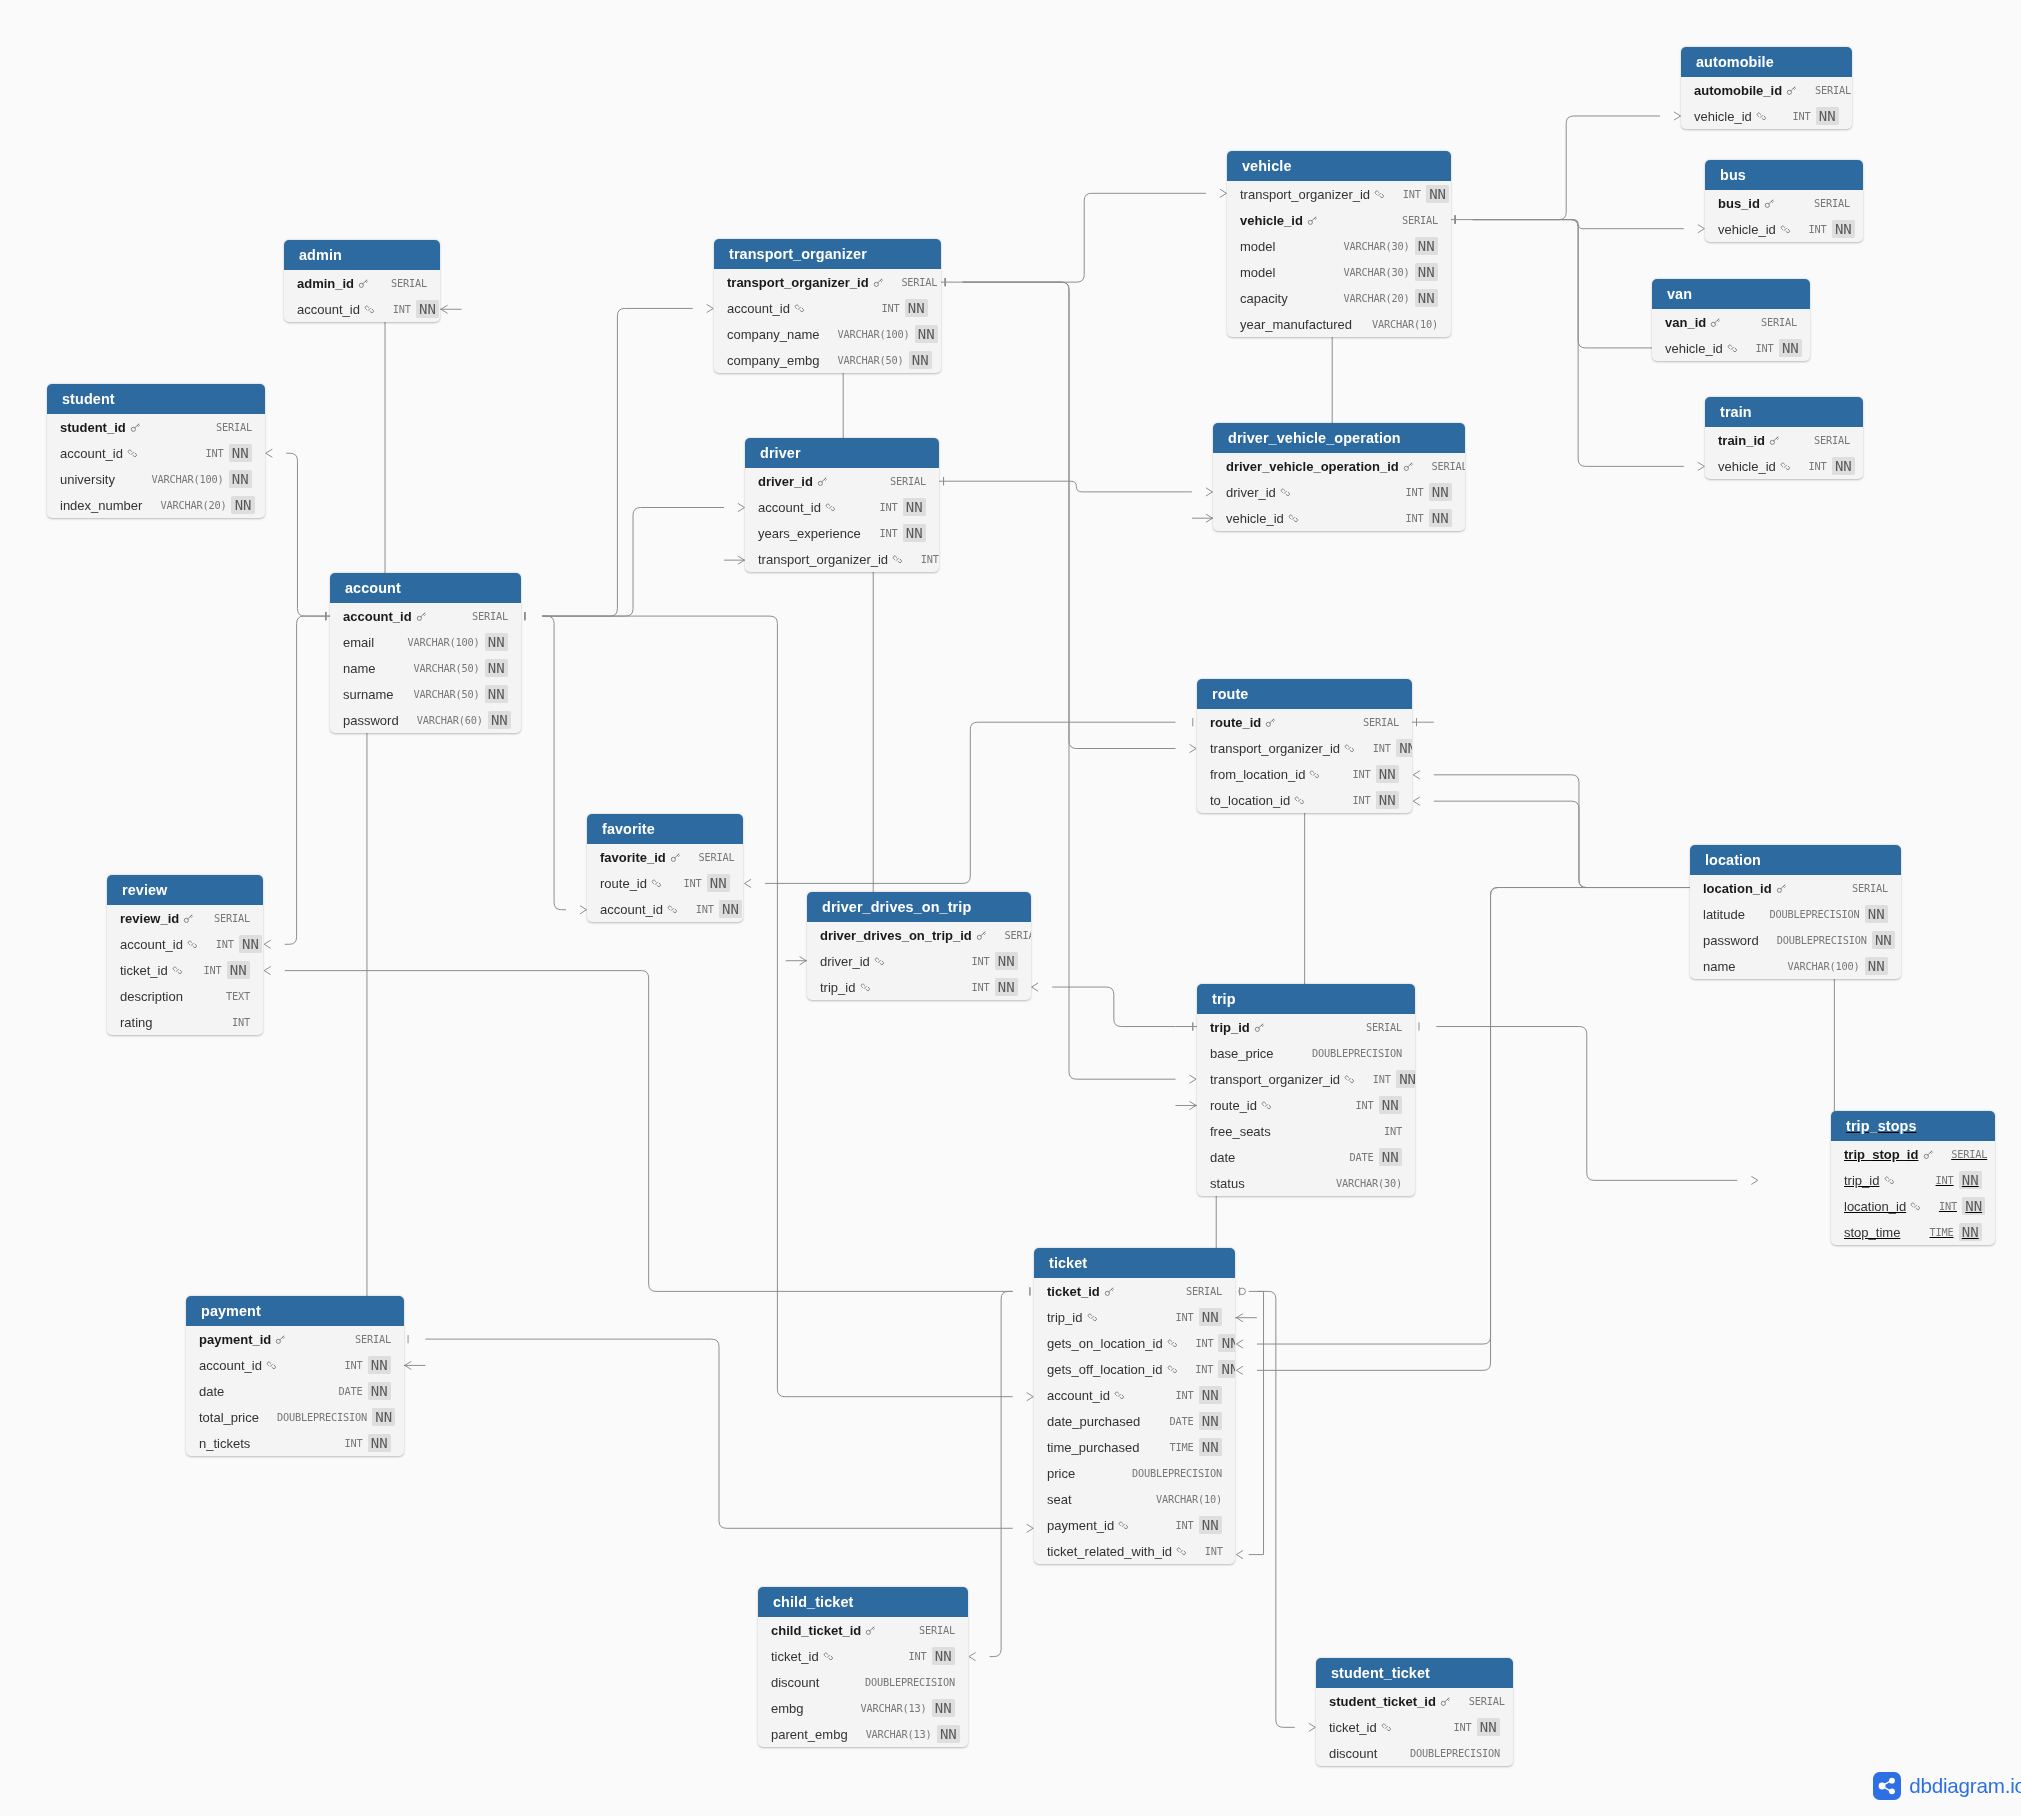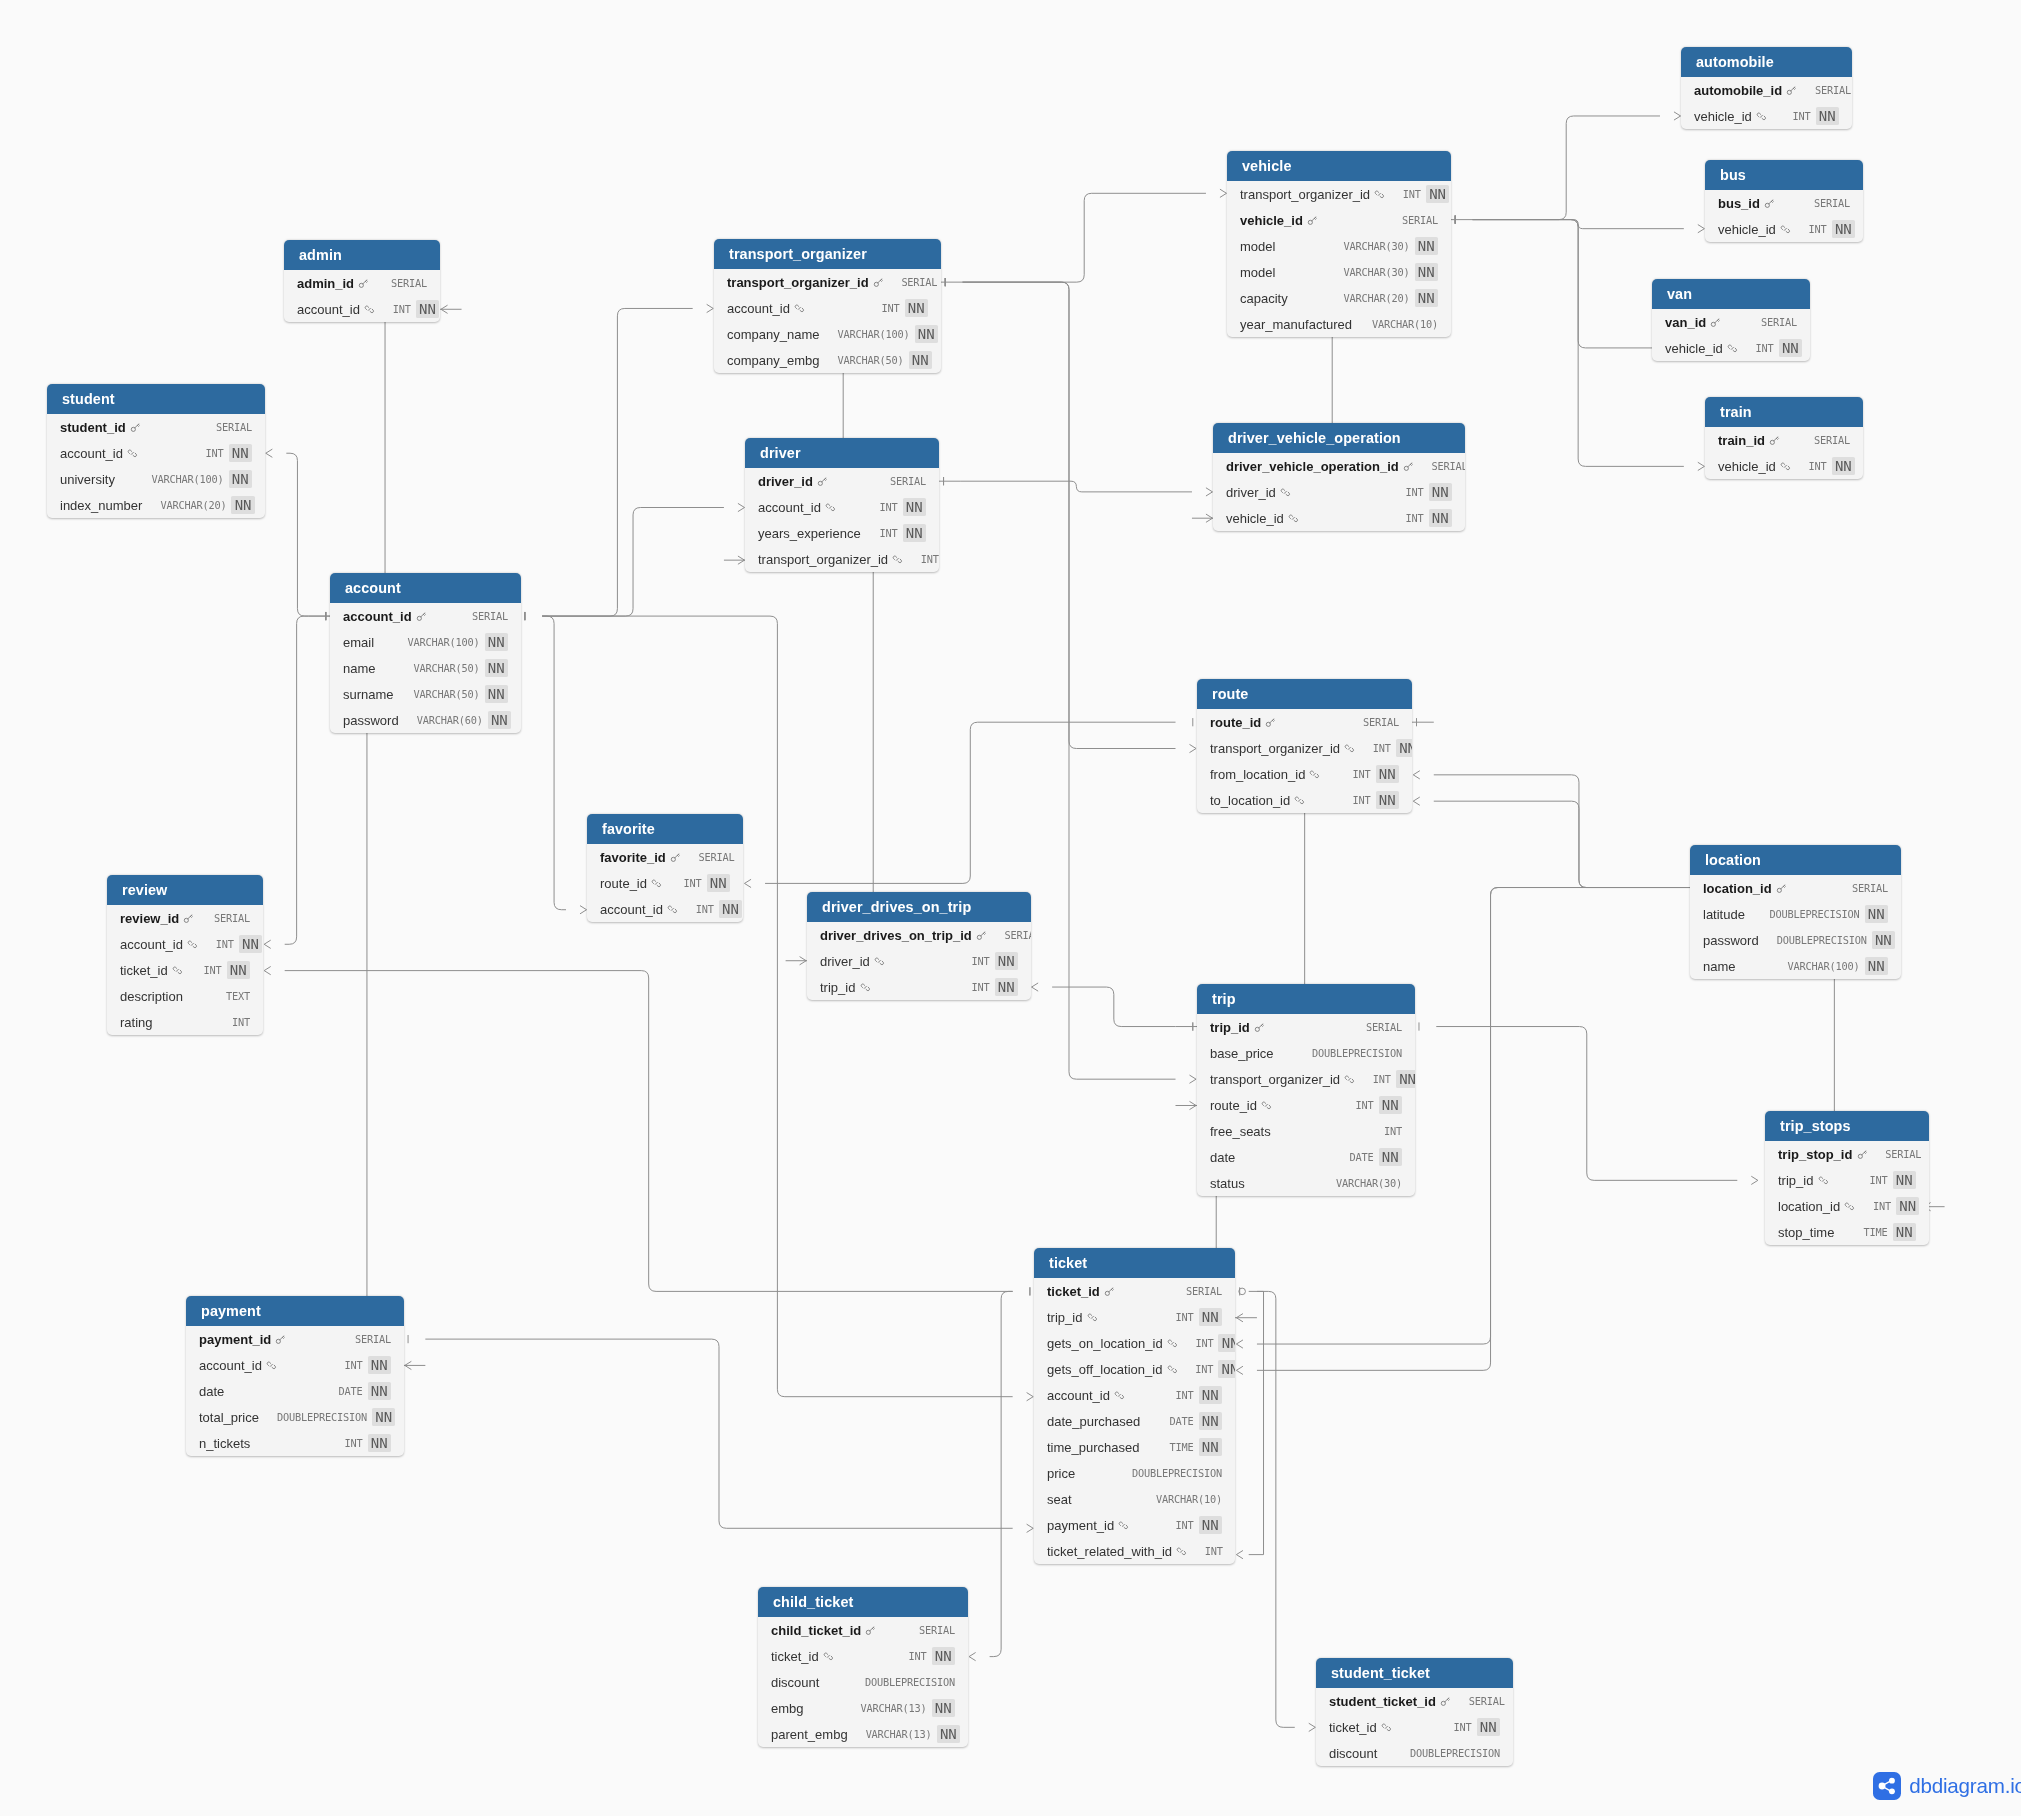--- a/index.html
+++ b/index.html
@@ -1199,21 +1199,21 @@
         </div>
         <div class="field-row">
           <span class="field-name">
             <span>status</span>
           </span>
           <span class="field-meta">
             <span class="field-type">VARCHAR(30)</span>
           </span>
         </div>
       </div>
-      <div class="table-card" style="left: 1765px; top: 1111px; width: 164px;">
+      <div class="table-card" style="left: 1831px; top: 1111px; width: 164px; text-decoration: underline;">
         <div class="table-header">trip_stops</div>
         <div class="field-row">
           <span class="field-name pk">
             <span>trip_stop_id</span>
             <span class="key-icon">
               <svg viewBox="0 0 16 16">
                 <circle cx="5" cy="11" r="3.1" fill="none" stroke="#444" stroke-width="1.3"></circle>
                 <path d="M7.1 8.9 L13 3 M11 5 L12.6 6.6 M12.6 3.4 L14 4.8" stroke="#444" stroke-width="1.3" fill="none" stroke-linecap="round"></path>
               </svg>
             </span>

